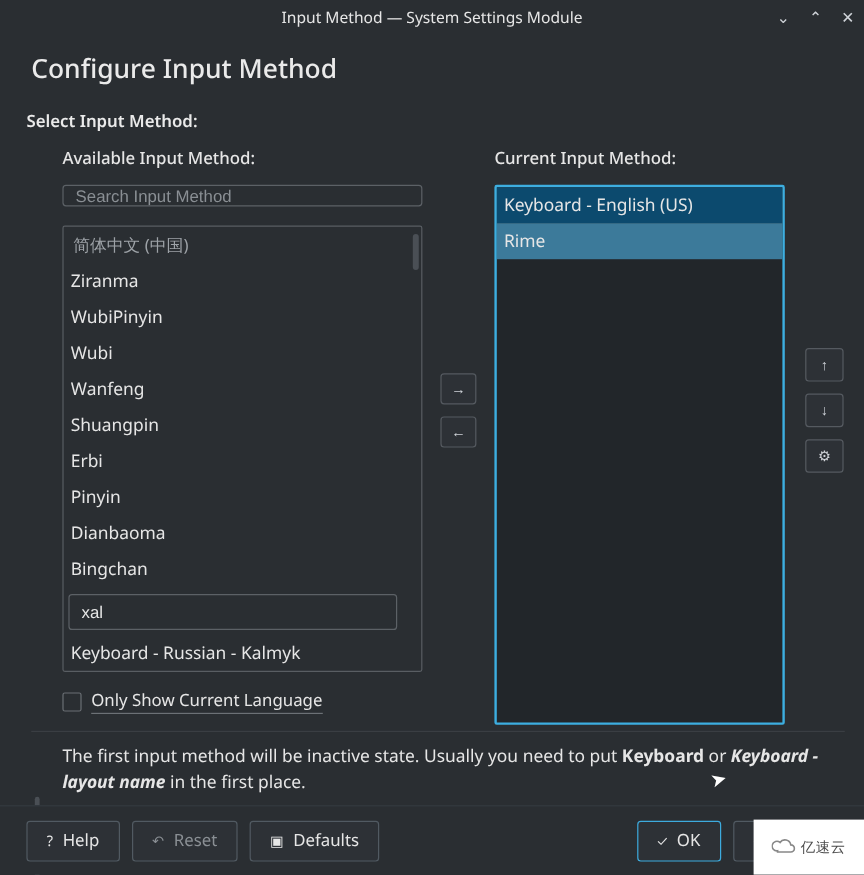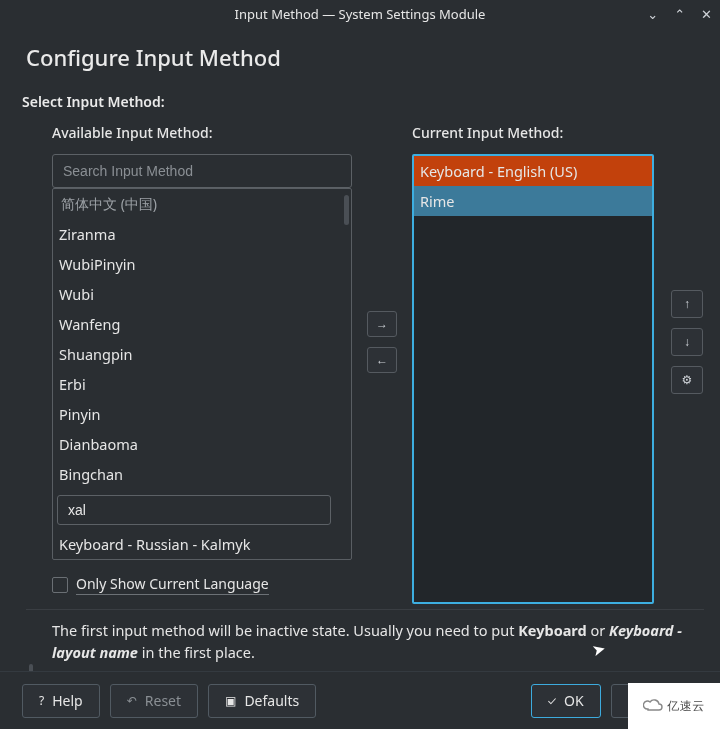--- a/index.html
+++ b/index.html
@@ -75,24 +75,24 @@
   }
   .col-right { flex:1; display:flex; flex-direction:column; }
   .side-buttons {
     width:42px; display:flex; flex-direction:column; align-items:center; justify-content:center; gap:10px;
   }
 
   .col-heading { font-size:14px; font-weight:500; margin-bottom:12px; }
   .search-wrap {
     border:1px solid #5c6166;
     border-radius:3px;
-    height:34px;
+    height:18px;
     display:flex; align-items:center;
     padding:0 10px;
-    margin-bottom:0;
+    margin-bottom:16px;
     background:#2a2e32;
   }
   .search-wrap input {
     flex:1; background:transparent; border:none; outline:none;
     color:#e6e6e6; font-size:14px;
   }
   .search-wrap input::placeholder { color:#8a8f94; }
 
   .listbox {
     border:1px solid #595e63;
@@ -105,21 +105,21 @@
   .listbox.right { border:2px solid #3daee0; background:#22262a; top:-44px; position:relative; height:calc(100% + 44px);}
   .list-item {
     height:28px; display:flex; align-items:center; padding:0 6px;
     font-size:14px; color:#e6e6e6;
     white-space:nowrap; overflow:hidden; text-overflow:ellipsis;
   }
   .list-item.group {
     color:#9da2a7; height:30px; padding:0 8px;
   }
   .list-item.big { height:30px; font-size:14.5px;}
-  .list-item.cur0 { background:#c2410c; }
+  .list-item.cur0 { background:#0c4a6e; }
   .list-item.cur1 { background:#3c7a9a; }
   .left-scroll-thumb{
     position:absolute; right:2px; top:6px; width:5px; height:30px;
     background:#4a4f55; border-radius:3px;
   }
 
   .only-show {
     display:flex; align-items:center; gap:8px;
     margin: 14px 0 0 30px;
   }

